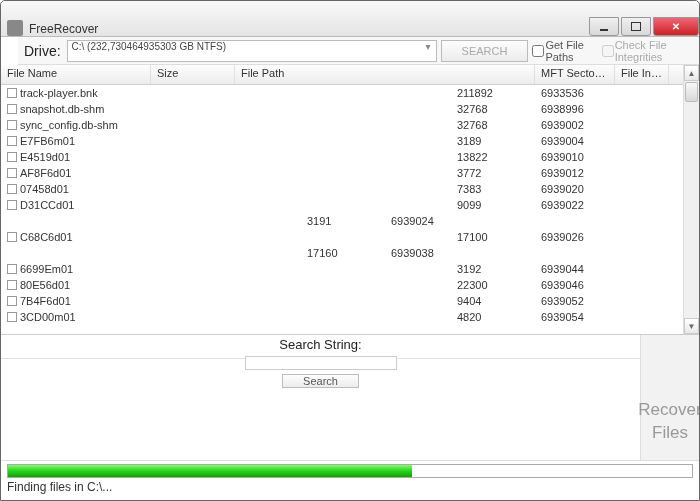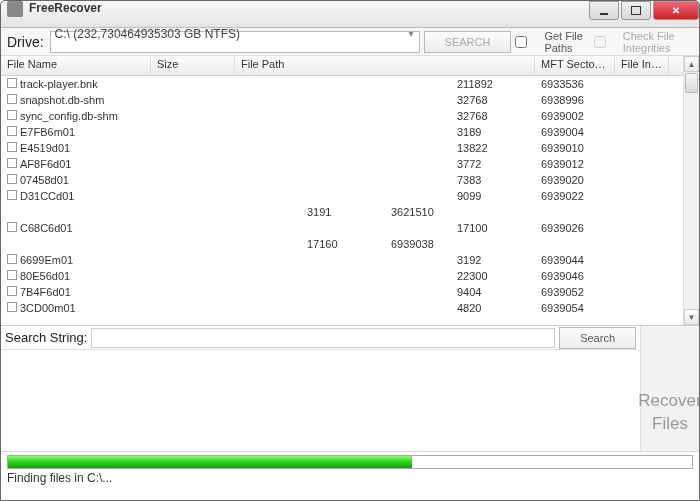--- a/index.html
+++ b/index.html
@@ -1,63 +1,63 @@
 <!DOCTYPE html>
 <html><head>
 <meta charset="utf-8">
 <style>
 * { box-sizing: border-box; margin: 0; padding: 0; font-family: "Segoe UI", Tahoma, sans-serif; }
 body { background: #fff; width: 700px; height: 501px; overflow: hidden; border: 1px solid #666; border-radius: 5px 5px 0 0; }
 
 
-.titlebar { height: 27px; background: linear-gradient(to bottom, #f9f9f9, #e4e4e4); display: flex; align-items: flex-start; padding: 0 0 0 6px; border-bottom: 1px solid #bbb; border-radius: 5px 5px 0 0; font-weight: bold; }
+.titlebar { height: 36px; background: linear-gradient(to bottom, #f9f9f9, #e4e4e4); display: flex; align-items: flex-end; padding: 0 0 0 6px; border-bottom: 1px solid #bbb; border-radius: 5px 5px 0 0; }
 .titlebar .app-icon { width: 16px; height: 16px; background: #888; border-radius: 2px; margin-right: 6px; }
 .titlebar .title { font-size: 12px; color: #333; flex: 1; }
 .win-btns { display: flex; }
 .win-btn { width: 30px; height: 19px; margin-left: 2px; border: 1px solid #999; border-radius: 0 0 3px 3px; display: flex; align-items: center; justify-content: center; font-size: 10px; background: linear-gradient(#f0f0f0,#d8d8d8); cursor: pointer; }
 .win-btn.min::after { content:""; width:8px; height:2px; background:#333; position:relative; top:3px; }
 .win-btn.max::after { content:""; width:8px; height:7px; border:1px solid #333; }
 .win-btn.close { background: linear-gradient(#e67,#c22); color:#fff; width:46px; }
 .win-btn.close::after { content:"✕"; font-size:10px; font-weight:bold; }
 
 
-.drive-row { height: 28px; display:flex; align-items:center; padding: 2px 6px; border-bottom: 1px solid #ddd; background:#f7f7f7; gap:4px; }
+.drive-row { height: 28px; display:flex; align-items:center; padding: 2px 6px; border-bottom: 1px solid #ddd; background:#f7f7f7; gap:4px;margin-left:17px; }
 .drive-label { font-size: 14px; color:#222; margin-right:2px; }
-.drive-select { flex:0 0 370px; height:22px; border:1px solid #bbb; background:#fff; font-size:12px; padding:0 18px 16px 4px; color:#444; position:relative; display:flex; align-items:center; }
+.drive-select { flex:0 0 370px; height:22px; border:1px solid #bbb; background:#fff; font-size:10px; padding:0 18px 16px 4px; color:#444; position:relative; display:flex; }
 .drive-select::after { content:"▾"; position:absolute; right:5px; color:#888; font-size:10px; }
 .btn { height:22px; padding:0 20px; font-size:11px; border:1px solid #bbb; background:linear-gradient(#fdfdfd,#ececec); color:#555; cursor:pointer; display:flex; align-items:center; }
 .btn.disabled { color:#aaa; }
-.chk { display:flex; align-items:center; font-size:11px; color:#555; gap:17px; }
+.chk { display:flex; align-items:center; font-size:11px; color:#555; gap:1px; }
 .chk input { width:12px; height:12px; }
 .chk.disabled { color:#aaa; }
 
 
 .table-wrap { height: 270px; display:flex; border-bottom:1px solid #ccc; }
 .table-body { flex:1; overflow:hidden; }
 .thead { display:flex; height:20px; background:linear-gradient(#fdfdfd,#ececec); border-bottom:1px solid #d0d0d0; }
 .th { font-size:11px; color:#333; padding:2px 6px; border-right:1px solid #e0e0e0; overflow:hidden; white-space:nowrap; text-overflow:ellipsis; }
 .rows { }
 .tr { display:flex; height:16px; font-size:11px; color:#333; align-items:center; }
 .td { padding:0 6px; overflow:hidden; white-space:nowrap; }
-.td.fname { display:flex; gap:3px; }
+.td.fname { display:flex; align-items:center; gap:3px; }
 .row-chk { width:10px; height:10px; border:1px solid #999; background:#fff; flex-shrink:0; }
 .col-fn { width:150px; }
 .col-fp { width:300px; }
 .col-sz { width:84px; }
 .col-mft { width:80px; }
 .col-int { width:54px; }
 .vscroll { width:16px; background:#f0f0f0; border-left:1px solid #ddd; position:relative; }
 .vscroll .up, .vscroll .down { height:16px; display:flex; align-items:center; justify-content:center; font-size:8px; color:#666; background:linear-gradient(#fff,#e8e8e8); border:1px solid #ccc; }
 .vscroll .down { position:absolute; bottom:0; left:0; right:0; }
 .vscroll .thumb { position:absolute; top:17px; left:1px; right:1px; height:20px; background:linear-gradient(#f8f8f8,#d8d8d8); border:1px solid #bbb; border-radius:2px; }
 
 
 .search-area { display:flex; height:126px; border-bottom:1px solid #ddd; }
 .search-left { flex:1; border-right:1px solid #ddd; display:flex; flex-direction:column; }
-.search-row { height:24px; display:flex; align-items:center; padding:2px 4px; border-bottom:1px solid #e0e0e0; gap:4px; }
+.search-row { height:24px; display:flex; align-items:center; padding:2px 4px; border-bottom:1px solid #e0e0e0; gap:4px;flex-direction:column; }
 .search-label { font-size:13px; color:#222; }
 .search-input { flex:1; height:20px; border:1px solid #ccc; font-size:11px; padding:0 4px; }
 .recover-panel { width:58px; display:flex; align-items:center; justify-content:center; background:#f2f2f2; }
 .recover-btn { font-size:17px; color:#999; text-align:center; line-height:1.3;margin-top:48px; }
 
 
 .progress-area { padding: 3px 6px 0 6px; }
 .progress { height:14px; border:1px solid #aaa; background:#fff; position:relative; overflow:hidden; }
 .progress-fill { position:absolute; top:0; left:0; bottom:0; width:59%; background:linear-gradient(to bottom,#7fff6a,#2cd020,#0aa500); }
 .status { font-size:12px; color:#333; padding:2px 6px 0 6px; }
@@ -177,21 +177,21 @@
             <span>D31CCd01</span>
           </div>
           <div class="td col-fp"></div>
           <div class="td col-sz">9099</div>
           <div class="td col-mft">6939022</div>
           <div class="td col-int"></div>
         </div>
         <div class="tr">
           <div class="td col-fp"></div>
           <div class="td col-sz">3191</div>
-          <div class="td col-mft">3621510</div>
+          <div class="td col-mft">6939024</div>
           <div class="td col-int"></div>
         </div>
         <div class="tr">
           <div class="td col-fn fname">
             <span class="row-chk"></span>
             <span>C68C6d01</span>
           </div>
           <div class="td col-fp"></div>
           <div class="td col-sz">17100</div>
           <div class="td col-mft">6939026</div>

